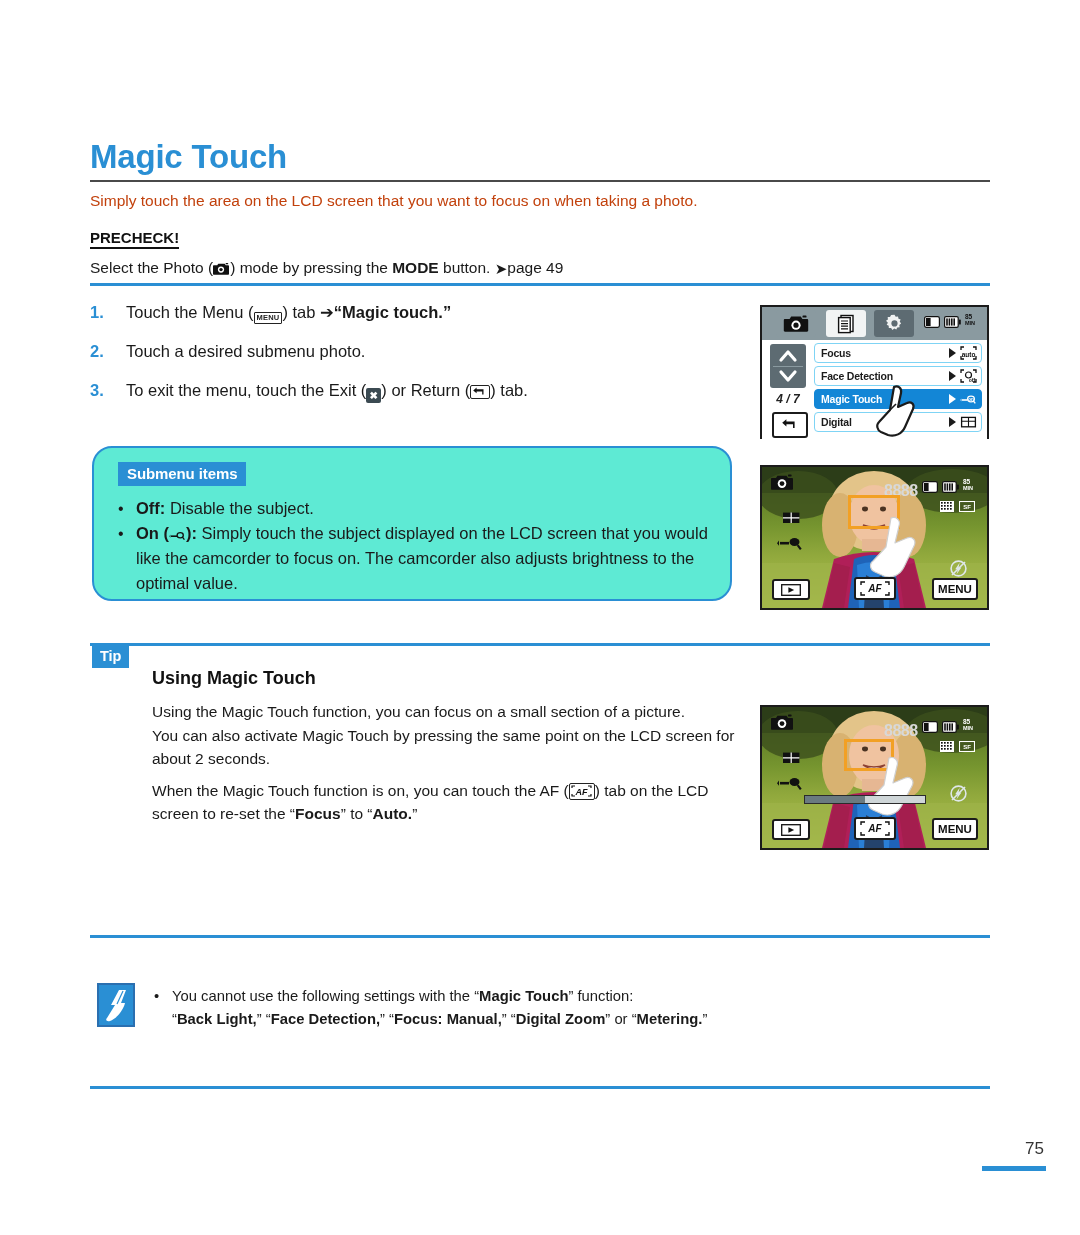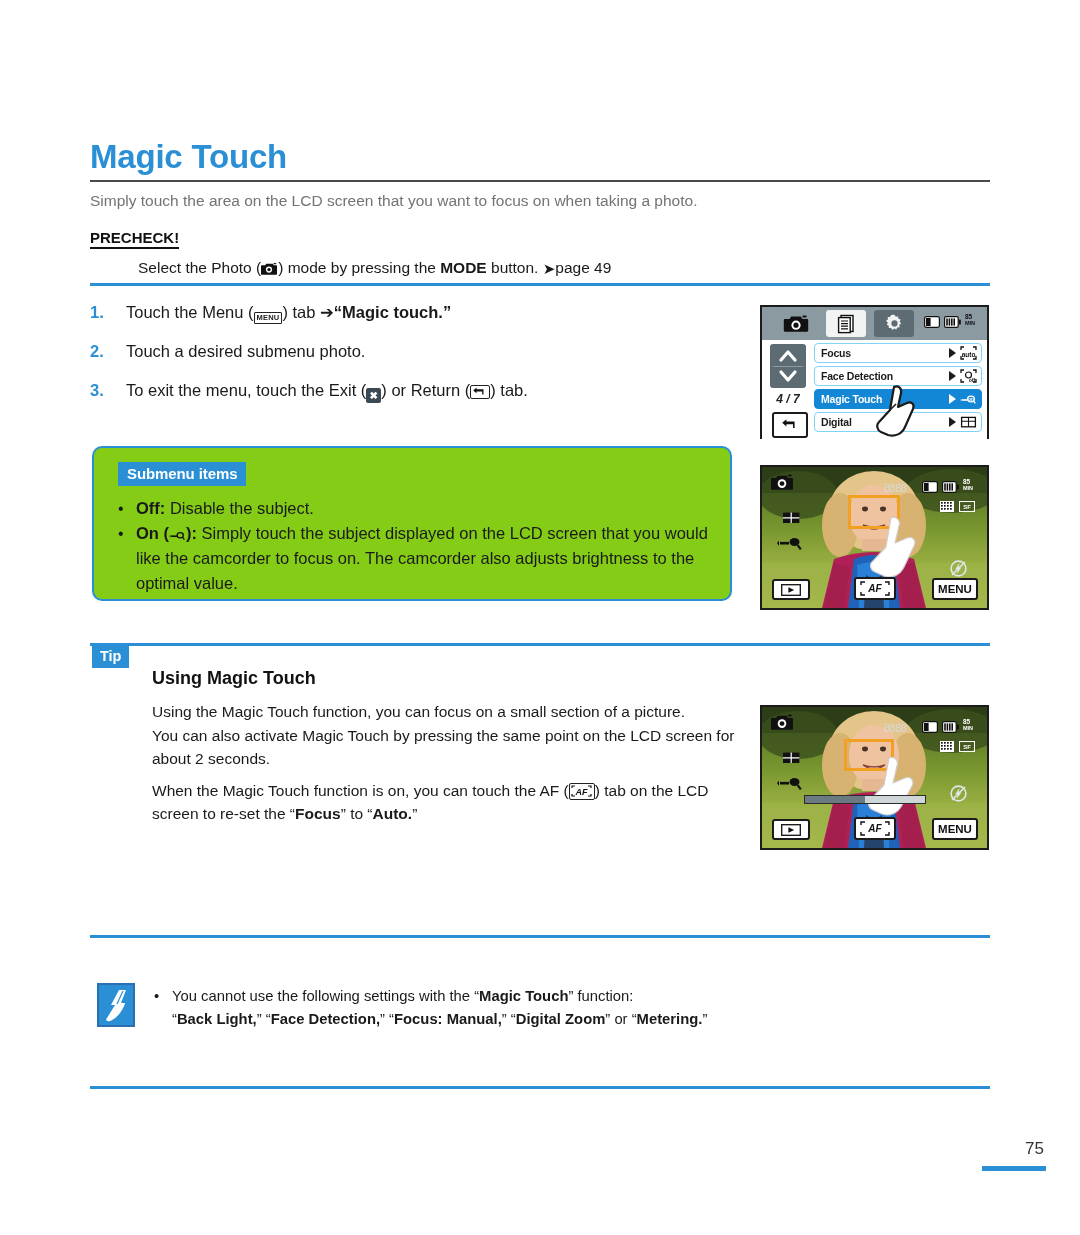--- a/index.html
+++ b/index.html
@@ -37,39 +37,38 @@
     width: 900px; height: 2px;
     background: #4a4a4a;
   }
 
   .intro {
     position: absolute;
     left: 90px; top: 190px;
     width: 900px;
     font-size: 15.5px;
     line-height: 22px;
-    color: #737373;
+    color: #c2410c;
   }
 
   .precheck-label {
     position: absolute;
     left: 90px; top: 229px;
     font-size: 15px;
     font-weight: bold;
     color: #111;
     border-bottom: 2px solid #111;
     padding-bottom: 1px;
   }
   .precheck-text {
     position: absolute;
     left: 90px; top: 257px;
     width: 900px;
     font-size: 15.5px;
     line-height: 22px;
-    margin-left: 48px;
   }
   .rule-blue-1 {
     position: absolute;
     left: 90px; top: 283px;
     width: 900px; height: 3px;
     background: #2a8fd4;
   }
 
   
   .steps {
@@ -92,22 +91,22 @@
     color: #2a8fd4;
     font-size: 16.5px;
   }
 
   
   .submenu-box {
     position: absolute;
     left: 92px; top: 446px;
     width: 640px; height: 155px;
     border: 2px solid #2a8fd4;
-    border-radius: 10px;
-    background: #84cc16;
+    border-radius: 20px;
+    background: #5eead4;
     box-sizing: border-box;
   }
   .submenu-tag {
     position: absolute;
     left: 24px; top: 14px;
     background: #2a8fd4;
     color: #fff;
     font-size: 15px;
     font-weight: bold;
     padding: 3px 9px 4px 9px;
@@ -442,22 +441,22 @@
   }
   .blue-tri {
     position: absolute;
     width: 0; height: 0;
   }
   .white-hand {
     position: absolute;
   }
   .counter8888 {
     position: absolute;
-    font-size: 11px;
-    font-weight: normal;
+    font-size: 16px;
+    font-weight: bold;
     color: #d8d8d8;
     letter-spacing: -0.5px;
   }
   b, strong { font-weight: bold; }
 </style>
 </head>
 <body>
 
 <div class="page">
 

